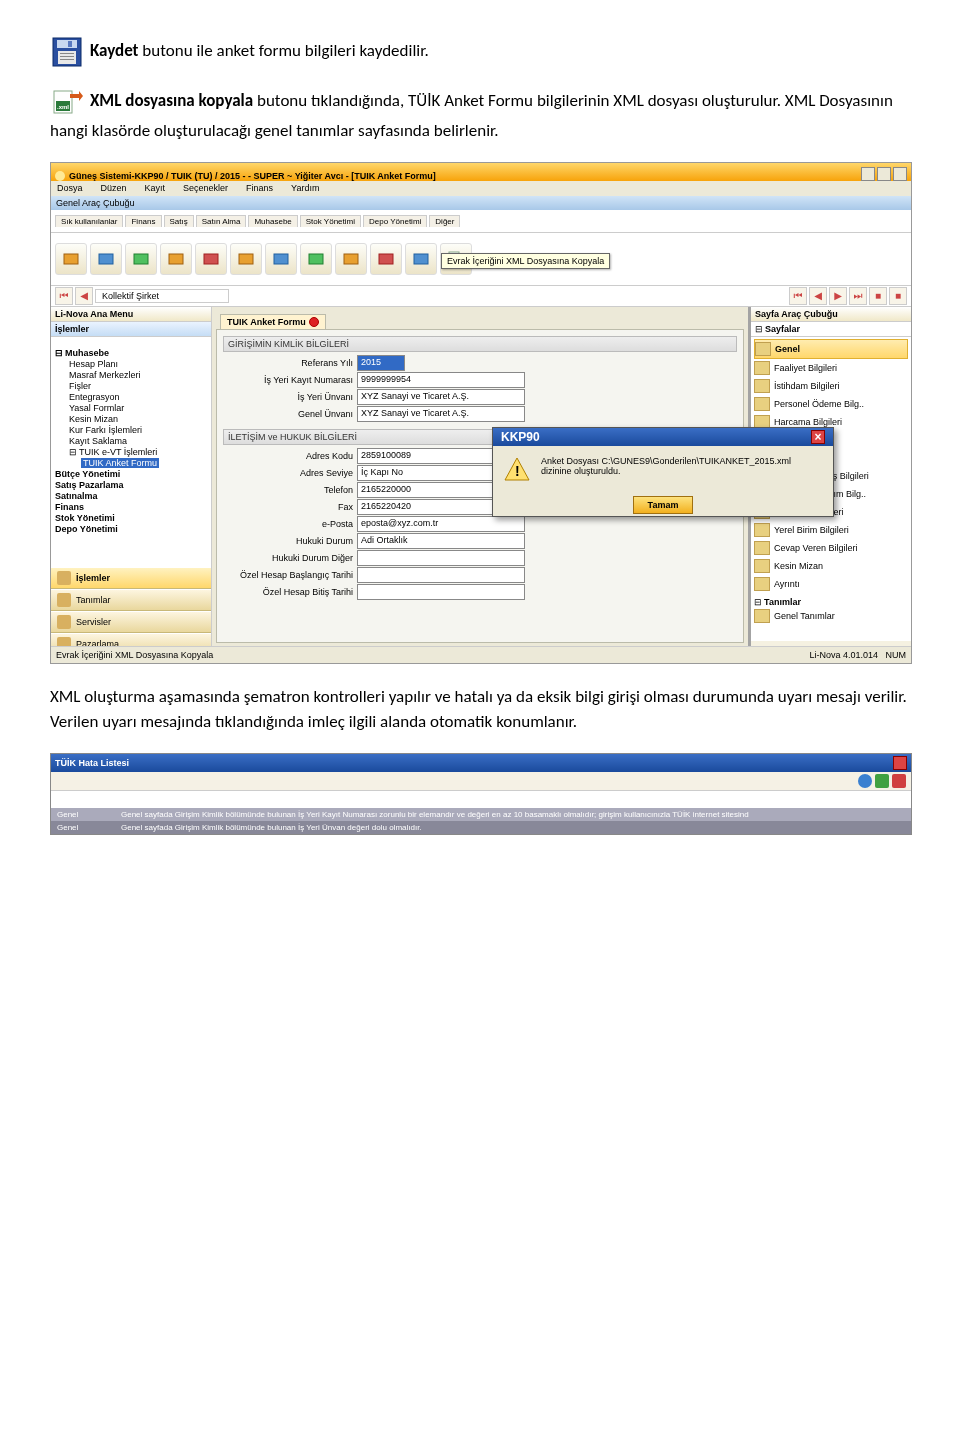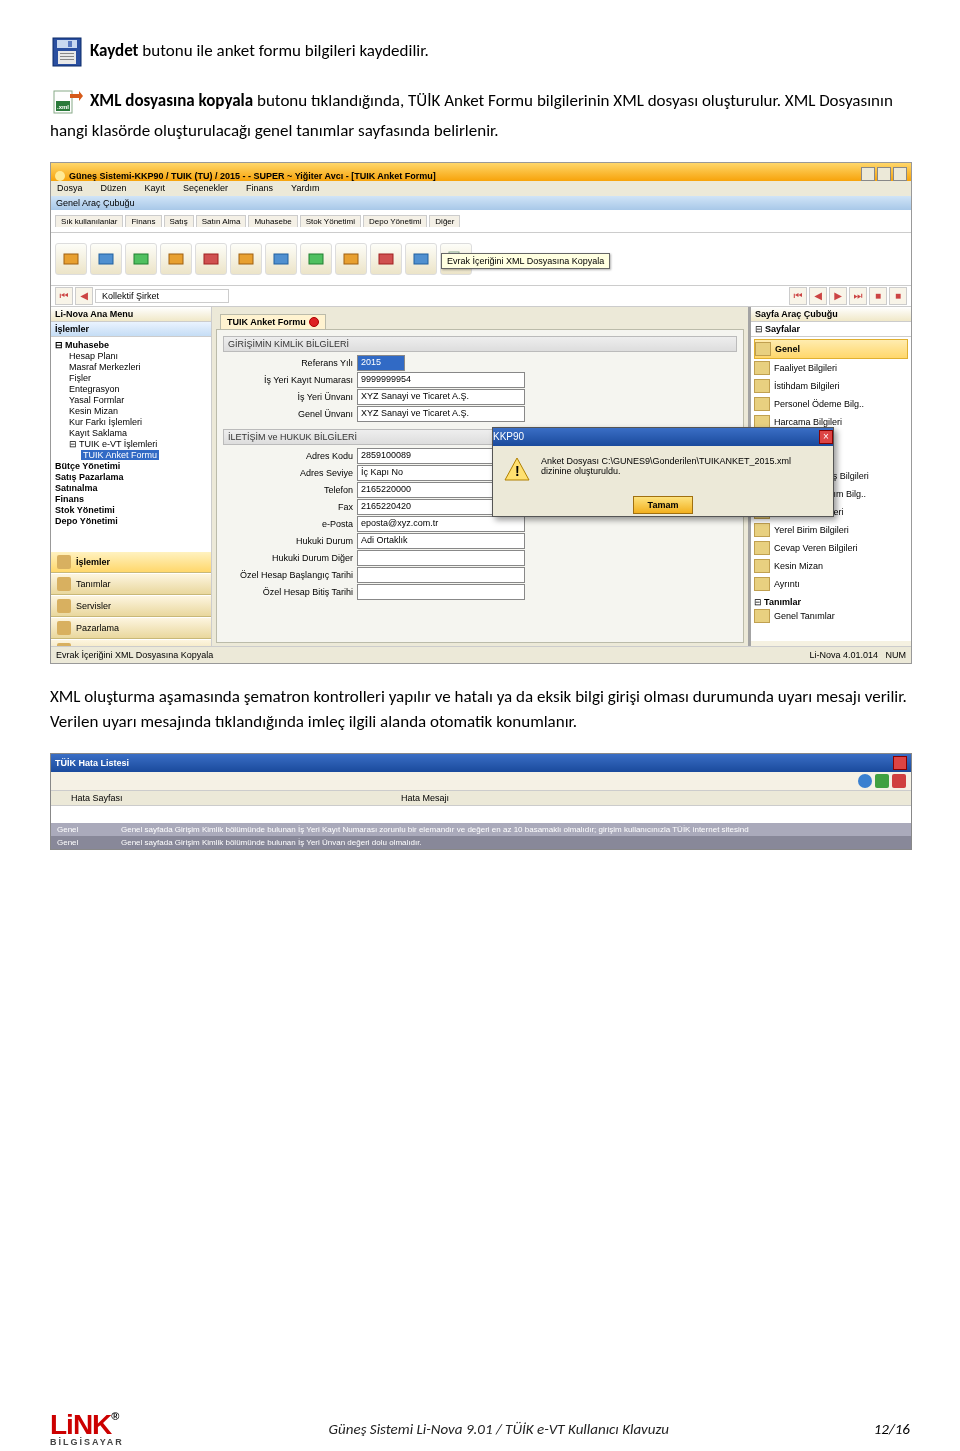--- a/index.html
+++ b/index.html
@@ -22,39 +22,39 @@
   .iconrow{height:48px;background:#fff;display:flex;align-items:center;gap:3px;padding:2px 4px;border-bottom:1px solid #ccc}
   .bigicon{width:30px;height:30px;border:1px solid #ddd;border-radius:3px;background:linear-gradient(#fdfdf8,#ece4c8);display:flex;align-items:center;justify-content:center}
   .bigicon svg{width:18px;height:18px}
   .navrow{height:20px;background:#fff;display:flex;align-items:center;gap:2px;padding:0 4px;border-bottom:1px solid #ccc}
   .navbtn{width:16px;height:16px;border:1px solid #ccc;background:#f8f4e8;display:flex;align-items:center;justify-content:center;font-size:10px;color:#c44}
   .navlabel{background:#fff;border:1px solid #ccc;padding:1px 6px;font-size:9px;width:120px}
   .main{display:flex;height:340px}
   .leftpanel{width:160px;background:#f5f1e1;border-right:1px solid #ccc;display:flex;flex-direction:column}
   .panhead{background:linear-gradient(#fff,#f0e8c8);padding:2px 4px;font-weight:bold;font-size:9px;border-bottom:1px solid #ccc}
   .panhead.blue{background:linear-gradient(#eaf3ff,#c5ddf5)}
-  .tree{flex:0 0 210px;background:#fff;overflow:hidden;padding:2px 4px;font-size:9px}
+  .tree{flex:0 0 210px;background:#fff;overflow:hidden;padding:10px 4px;font-size:9px}
   .tree .rootnode{font-weight:bold;margin:1px 0}
   .tree .node{padding-left:14px;margin:1px 0}
   .tree .selnode{color:#fff;background:#316ac5;padding:0 2px}
   .sectbtns{display:flex;flex-direction:column}
   .sectbt{background:linear-gradient(#fdf5e0,#e9d79d);border-top:1px solid #fff;border-bottom:1px solid #c8b878;padding:3px 6px;font-size:9px;display:flex;align-items:center;gap:5px}
   .sicn{width:14px;height:14px;background:#d8b060;border-radius:2px}
   .sectbt.active{background:linear-gradient(#fff2c0,#ffd76b);font-weight:bold}
   .center{flex:1;background:#ece9d8;position:relative;padding:4px}
   .formtabs{height:18px;display:flex;align-items:flex-end;padding-left:4px}
   .formtab{background:#fff3d0;border:1px solid #bba;border-bottom:none;padding:2px 6px;font-size:9px;display:flex;align-items:center;gap:3px;font-weight:bold}
   .formtab .dot{width:8px;height:8px;background:#d22;border-radius:50%;border:1px solid #a00}
   .formbody{background:#f5f5f0;border:1px solid #bba;height:300px;padding:6px}
   .grphead{background:linear-gradient(#eee,#ddd);border:1px solid #bbb;padding:2px 4px;font-size:9px;margin-bottom:3px;color:#333}
   .frow{display:flex;align-items:center;margin:1px 0}
   .flabel{width:130px;text-align:right;padding-right:4px;font-size:9px}
   .finput{flex:0 0 160px;background:#fff;border:1px solid #888;padding:1px 3px;font-size:9px;height:12px}
   .msgbox{position:absolute;top:120px;left:280px;width:340px;background:#ece9d8;border:1px solid #555;box-shadow:3px 3px 6px rgba(0,0,0,0.4);z-index:5}
-  .msgtitle{background:linear-gradient(#3a6ec5,#1a4a9c);color:#fff;font-size:10px;font-weight:normal;padding:2px 0;display:flex;align-items:center;justify-content:space-between}
+  .msgtitle{background:linear-gradient(#3a6ec5,#1a4a9c);color:#fff;font-size:12px;font-weight:bold;padding:2px 8px;display:flex;align-items:center;justify-content:space-between}
   .msgtitle .clx{width:12px;height:12px;background:#d44;border:1px solid #800;display:flex;align-items:center;justify-content:center;color:#fff}
   .msgbody{padding:10px;display:flex;gap:10px;align-items:flex-start}
   .warnicon{width:28px;height:28px}
   .msgtext{font-size:9px;flex:1}
   .msgbtns{text-align:center;padding:6px}
   .msgbtn{background:linear-gradient(#fde27e,#f2b01e);border:1px solid #a07010;padding:3px 14px;font-size:9px;font-weight:bold}
   .rightpanel{width:160px;background:#f5f1e1;border-left:3px solid #a3a3a3}
   .pageslist{background:#fff;height:300px;padding:2px 3px;font-size:9px}
   .pageitem{display:flex;align-items:center;gap:4px;padding:2px 0}
   .pageitem .picn{width:14px;height:12px;background:#e8d080;border:1px solid #c0a050}
@@ -425,42 +425,26 @@
     <div class="errtitle">
         <span>TÜİK Hata Listesi</span>
         <span class="clx"></span>
       </div>
     <div class="errtools">
       <span class="eticn" style="background:#3a80d0"></span>
       <span class="eticn" style="background:#40a040;border-radius:2px"></span>
       <span class="eticn" style="background:#d04040;border-radius:2px"></span>
     </div>
     <div class="errlist">
-      <div class="errhead">
-        <div class="c1">Hata Sayfası</div>
-        <div class="c2">Hata Mesajı</div>
-      </div>
       <div class="errrow blankr"></div>
       <div class="errrow a">
           <div class="c1">Genel</div>
           <div class="c2">Genel sayfada Girişim Kimlik  bölümünde bulunan İş Yeri Kayıt Numarası zorunlu bir elemandır ve değeri en az 10 basamaklı olmalıdır; girişim kullanıcınızla TÜİK internet sitesind</div>
         </div>
       <div class="errrow b">
           <div class="c1">Genel</div>
           <div class="c2">Genel sayfada Girişim Kimlik  bölümünde bulunan İş Yeri Ünvan değeri dolu olmalıdır.</div>
         </div>
     </div>
   </div>
 
-  <div class="footer">
-    <div class="logo">
-      <div class="logotxt">
-        <div style="font-size:28px;font-weight:bold;color:#c00;letter-spacing:-1px;line-height:0.9">
-          <span>LiNK</span><span style="font-size:11px;vertical-align:top;color:#000">®</span>
-        </div>
-        <div style="font-size:9px;letter-spacing:2px;color:#444;font-weight:bold">BİLGİSAYAR</div>
-      </div>
-    </div>
-    <div class="foottext">Güneş Sistemi Li-Nova 9.01 / TÜİK e-VT Kullanıcı Klavuzu</div>
-    <div class="pageno">12/16</div>
-  </div>
 
 </div>
 
 </body></html>

